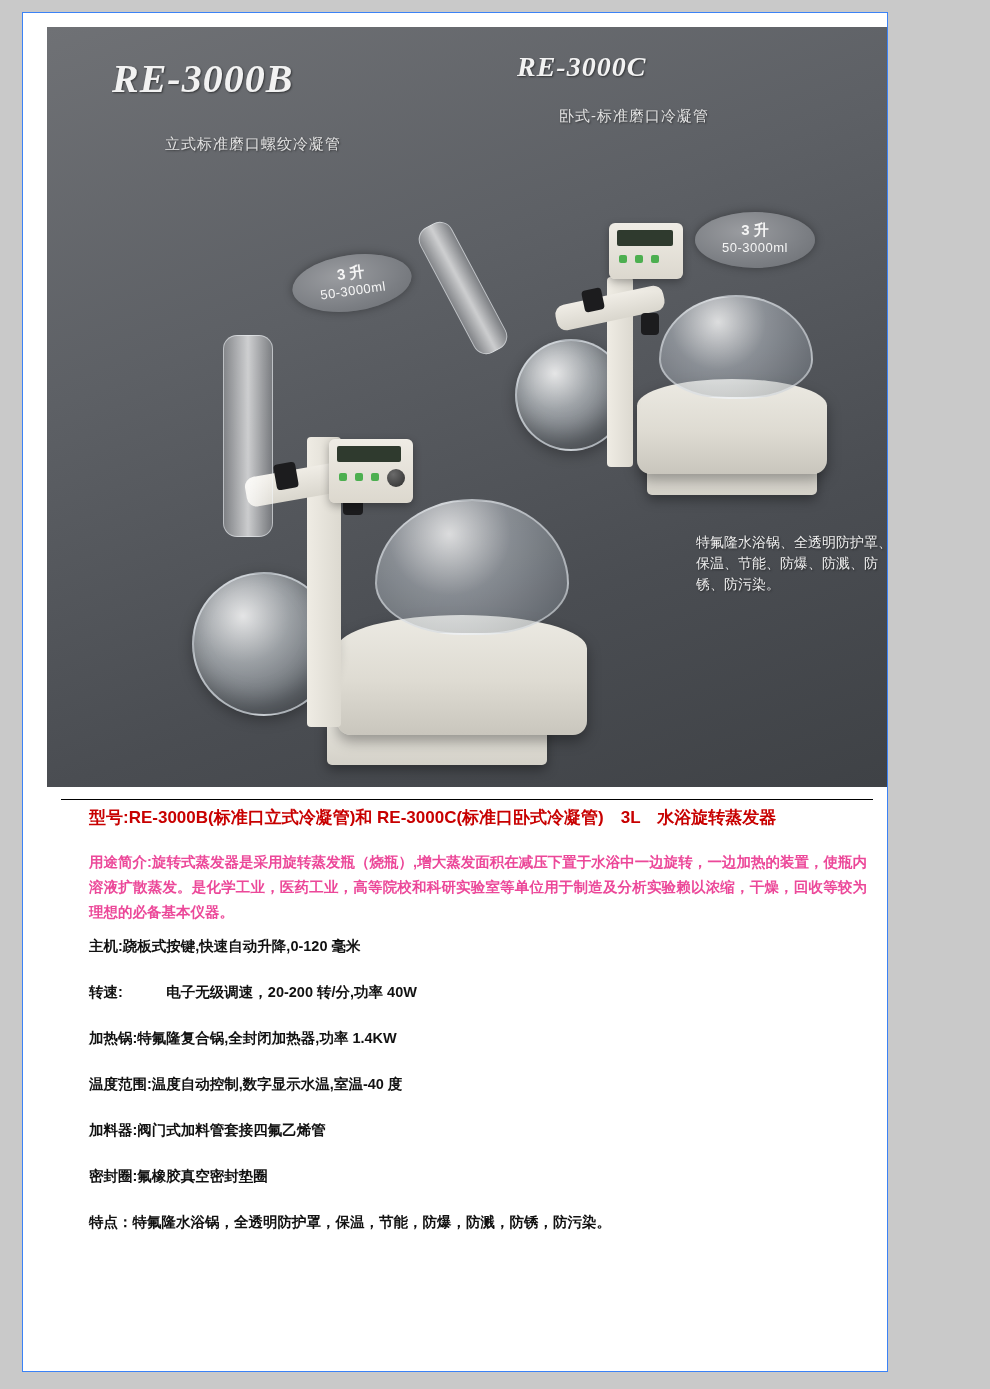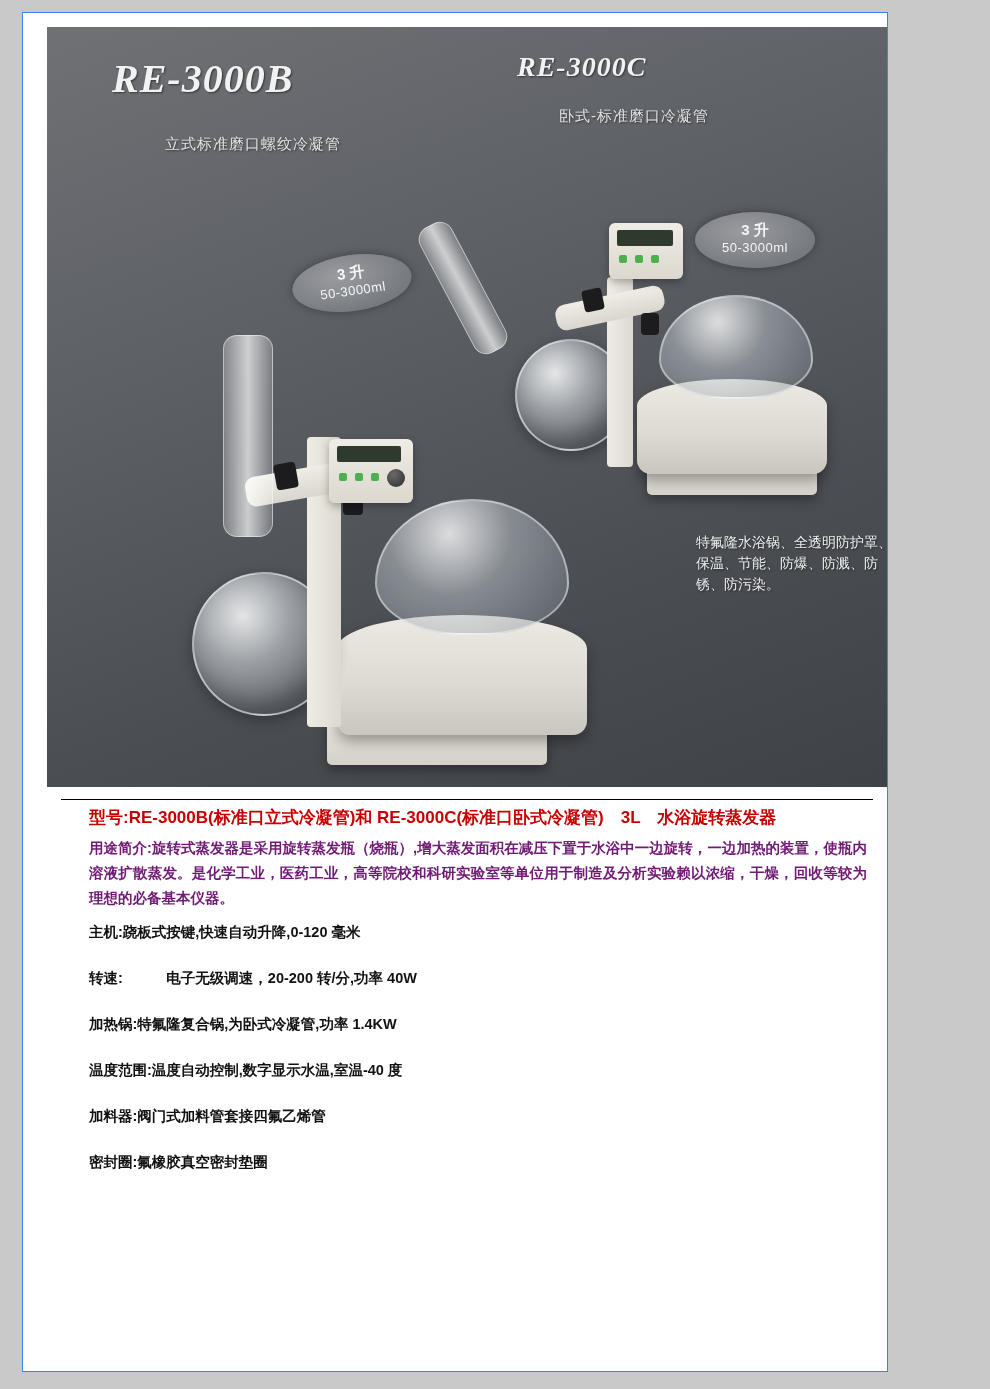--- a/index.html
+++ b/index.html
@@ -155,24 +155,24 @@
 
   
   .text-block {
     padding: 10px 14px 0 14px;
   }
   .headline {
     color: #c80000;
     font-size: 17px;
     font-weight: bold;
     line-height: 24px;
-    margin: 4px 0 6px 28px;
+    margin: 4px 0 20px 28px;
   }
   .intro {
-    color: #701a75;
+    color: #ec4899;
     font-size: 14.5px;
     font-weight: bold;
     line-height: 25px;
     margin: 0 6px 10px 28px;
     text-align: justify;
   }
   .spec {
     color: #111111;
     font-size: 14.5px;
     font-weight: bold;
@@ -247,19 +247,20 @@
     <div class="photo-note">特氟隆水浴锅、全透明防护罩、保温、节能、防爆、防溅、防锈、防污染。</div>
   </div>
 
   <div class="text-block">
     <div class="hr-line"></div>
     <div class="headline">型号:RE-3000B(标准口立式冷凝管)和 RE-3000C(标准口卧式冷凝管)　3L　水浴旋转蒸发器</div>
     <div class="intro">用途简介:旋转式蒸发器是采用旋转蒸发瓶（烧瓶）,增大蒸发面积在减压下置于水浴中一边旋转，一边加热的装置，使瓶内溶液扩散蒸发。是化学工业，医药工业，高等院校和科研实验室等单位用于制造及分析实验赖以浓缩，干燥，回收等较为理想的必备基本仪器。</div>
 
     <div class="spec">主机:跷板式按键,快速自动升降,0-120 毫米</div>
     <div class="spec">转速:　　　电子无级调速，20-200 转/分,功率 40W</div>
-    <div class="spec">加热锅:特氟隆复合锅,为卧式冷凝管,功率 1.4KW</div>
+    <div class="spec">加热锅:特氟隆复合锅,全封闭加热器,功率 1.4KW</div>
     <div class="spec">温度范围:温度自动控制,数字显示水温,室温-40 度</div>
     <div class="spec">加料器:阀门式加料管套接四氟乙烯管</div>
     <div class="spec">密封圈:氟橡胶真空密封垫圈</div>
+    <div class="spec">特点：特氟隆水浴锅，全透明防护罩，保温，节能，防爆，防溅，防锈，防污染。</div>
   </div>
 
 </div>
 
 </body></html>

